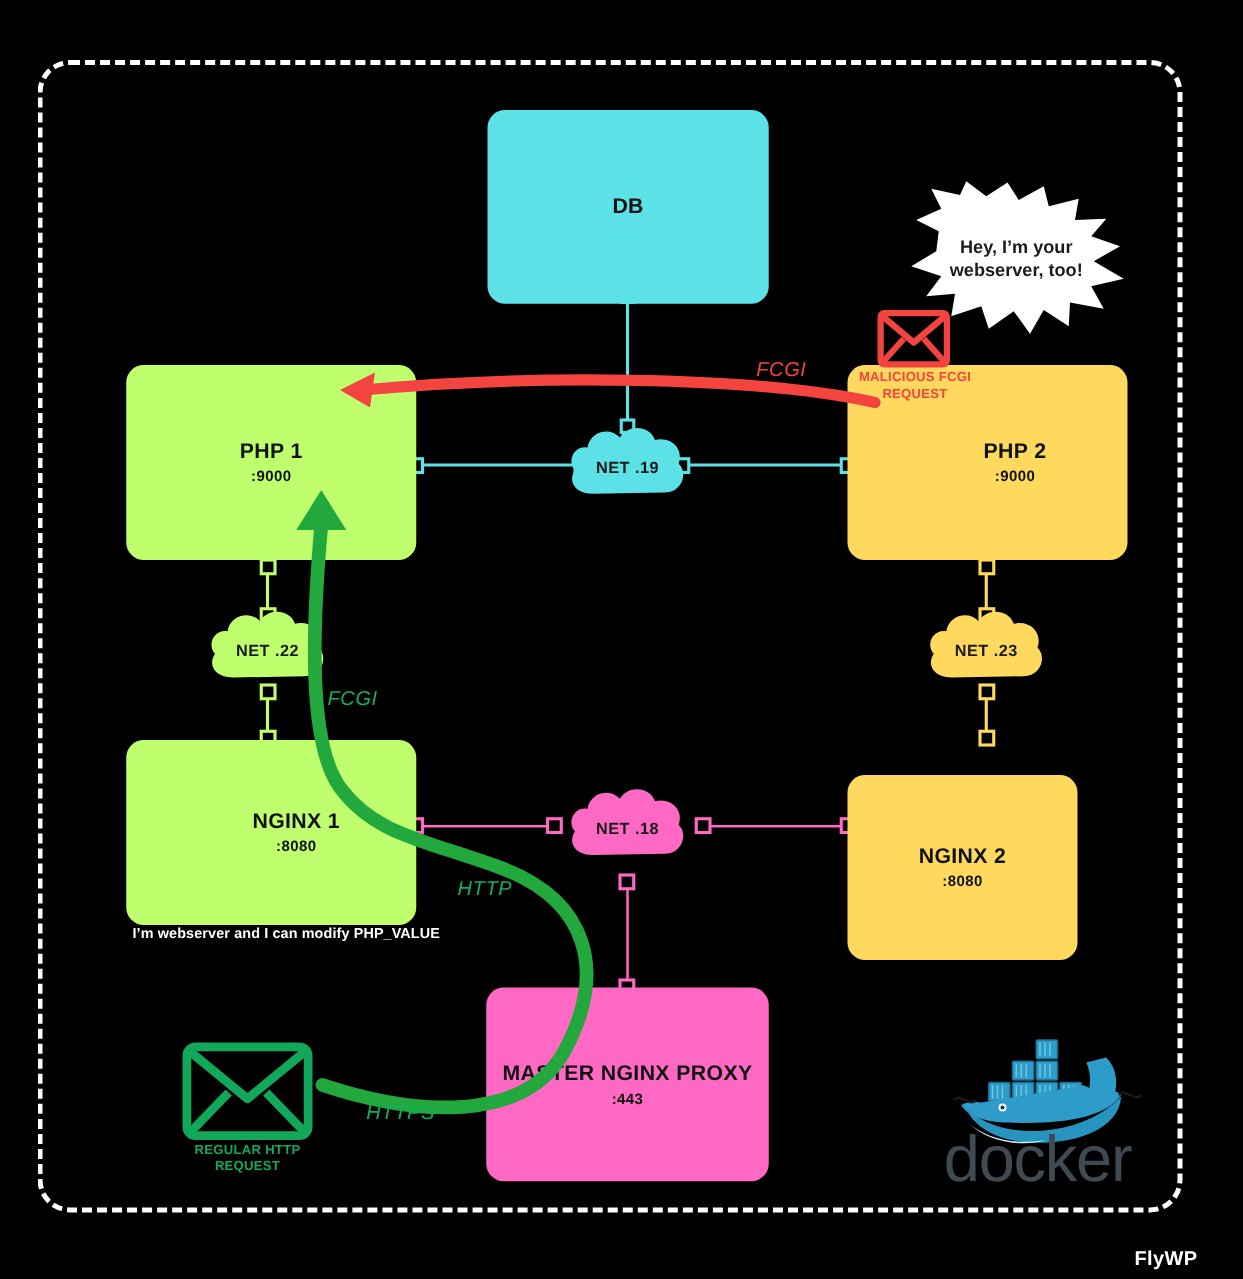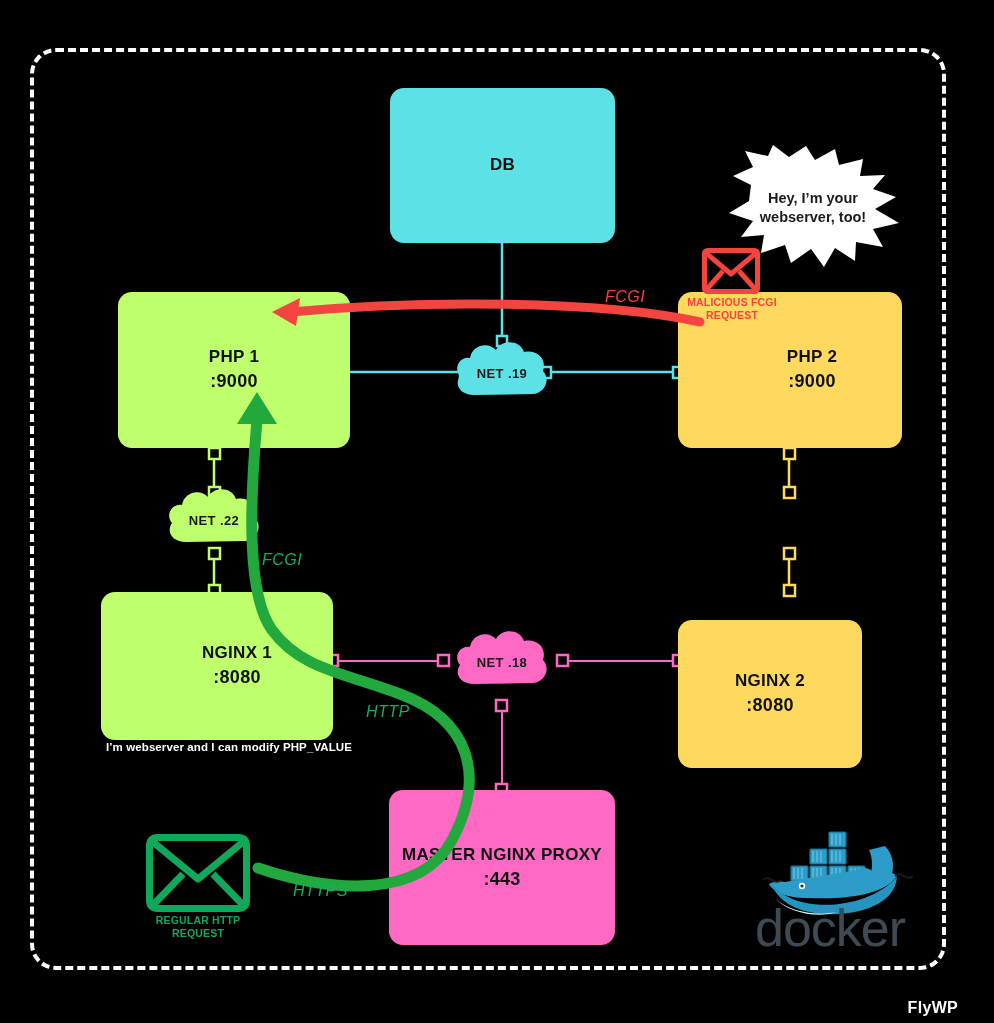--- a/index.html
+++ b/index.html
@@ -8,21 +8,21 @@
        font-family:"Liberation Sans","DejaVu Sans",sans-serif;}
   #stage{position:absolute;inset:0;width:994px;height:1023px;background:#000;}
 
   .dashed-frame{position:absolute;left:30px;top:48px;width:916px;height:922px;
                 border:4px dashed #ffffff;border-radius:26px;box-sizing:border-box;}
 
   .node{position:absolute;border-radius:14px;display:flex;flex-direction:column;
         align-items:center;justify-content:center;box-sizing:border-box;
         color:#111;font-weight:bold;letter-spacing:.3px;}
   .node .n-title{font-size:17px;line-height:1.35;}
-  .node .n-port{font-size:18px;line-height:1.35;}
+  .node .n-port{font-size:12px;line-height:1.35;}
 
   .cloud-wrap{position:absolute;}
   .cloud-label{position:absolute;left:0;top:0;width:100%;height:100%;
                display:flex;align-items:center;justify-content:center;
                font-size:13px;color:#1a1a1a;font-weight:bold;letter-spacing:.4px;
                pointer-events:none;}
 
   .edge-note{position:absolute;font-style:italic;font-weight:normal;font-size:16px;
              letter-spacing:.5px;}
   .caption{position:absolute;font-size:11.5px;font-weight:bold;color:#fff;letter-spacing:.1px;}
@@ -112,21 +112,21 @@
       <line x1="502" y1="706" x2="502" y2="790" stroke="#ff69c4" stroke-width="2"></line>
       <rect x="496" y="700" width="11" height="11" fill="#000" stroke="#ff69c4" stroke-width="2.5"></rect>
       <rect x="496" y="784" width="11" height="11" fill="#000" stroke="#ff69c4" stroke-width="2.5"></rect>
     </g>
   </svg>
 
   <div class="node" style="left:390px;top:88px;width:225px;height:155px;background:#5ce1e6;">
     <div class="n-title">DB</div>
   </div>
 
-  <div class="node" style="left:118px;top:292px;width:232px;height:156px;background:#bfff6e;">
+  <div class="node" style="left:101px;top:292px;width:232px;height:156px;background:#bfff6e;">
     <div class="n-title">PHP 1</div>
     <div class="n-port">:9000</div>
   </div>
 
   <div class="node" style="left:678px;top:292px;width:224px;height:156px;background:#ffd95e;padding-left:44px;">
     <div class="n-title">PHP 2</div>
     <div class="n-port">:9000</div>
   </div>
 
   <div class="node" style="left:101px;top:592px;width:232px;height:148px;background:#bfff6e;padding-left:40px;">
@@ -153,20 +153,27 @@
   </div>
 
   <div class="cloud-wrap" style="left:164px;top:484px;width:100px;height:72px;">
     <svg width="100" height="72" viewBox="0 0 100 72">
       <path d="M22,58 C8,58 2,48 8,39 C1,31 8,19 18,21 C20,8 36,4 44,13
                C50,2 68,3 72,15 C86,12 95,23 91,34 C99,42 93,57 80,57 Z" fill="#bfff6e"></path>
     </svg>
     <div class="cloud-label">NET .22</div>
   </div>
 
+  <div class="cloud-wrap" style="left:739px;top:484px;width:100px;height:72px;">
+    <svg width="100" height="72" viewBox="0 0 100 72">
+      <path d="M22,58 C8,58 2,48 8,39 C1,31 8,19 18,21 C20,8 36,4 44,13
+               C50,2 68,3 72,15 C86,12 95,23 91,34 C99,42 93,57 80,57 Z" fill="#ffd95e"></path>
+    </svg>
+    <div class="cloud-label">NET .23</div>
+  </div>
 
   <div class="cloud-wrap" style="left:452px;top:626px;width:100px;height:72px;">
     <svg width="100" height="72" viewBox="0 0 100 72">
       <path d="M22,58 C8,58 2,48 8,39 C1,31 8,19 18,21 C20,8 36,4 44,13
                C50,2 68,3 72,15 C86,12 95,23 91,34 C99,42 93,57 80,57 Z" fill="#ff69c4"></path>
     </svg>
     <div class="cloud-label">NET .18</div>
   </div>
 
   <div style="position:absolute;left:723px;top:143px;width:180px;height:130px;">

